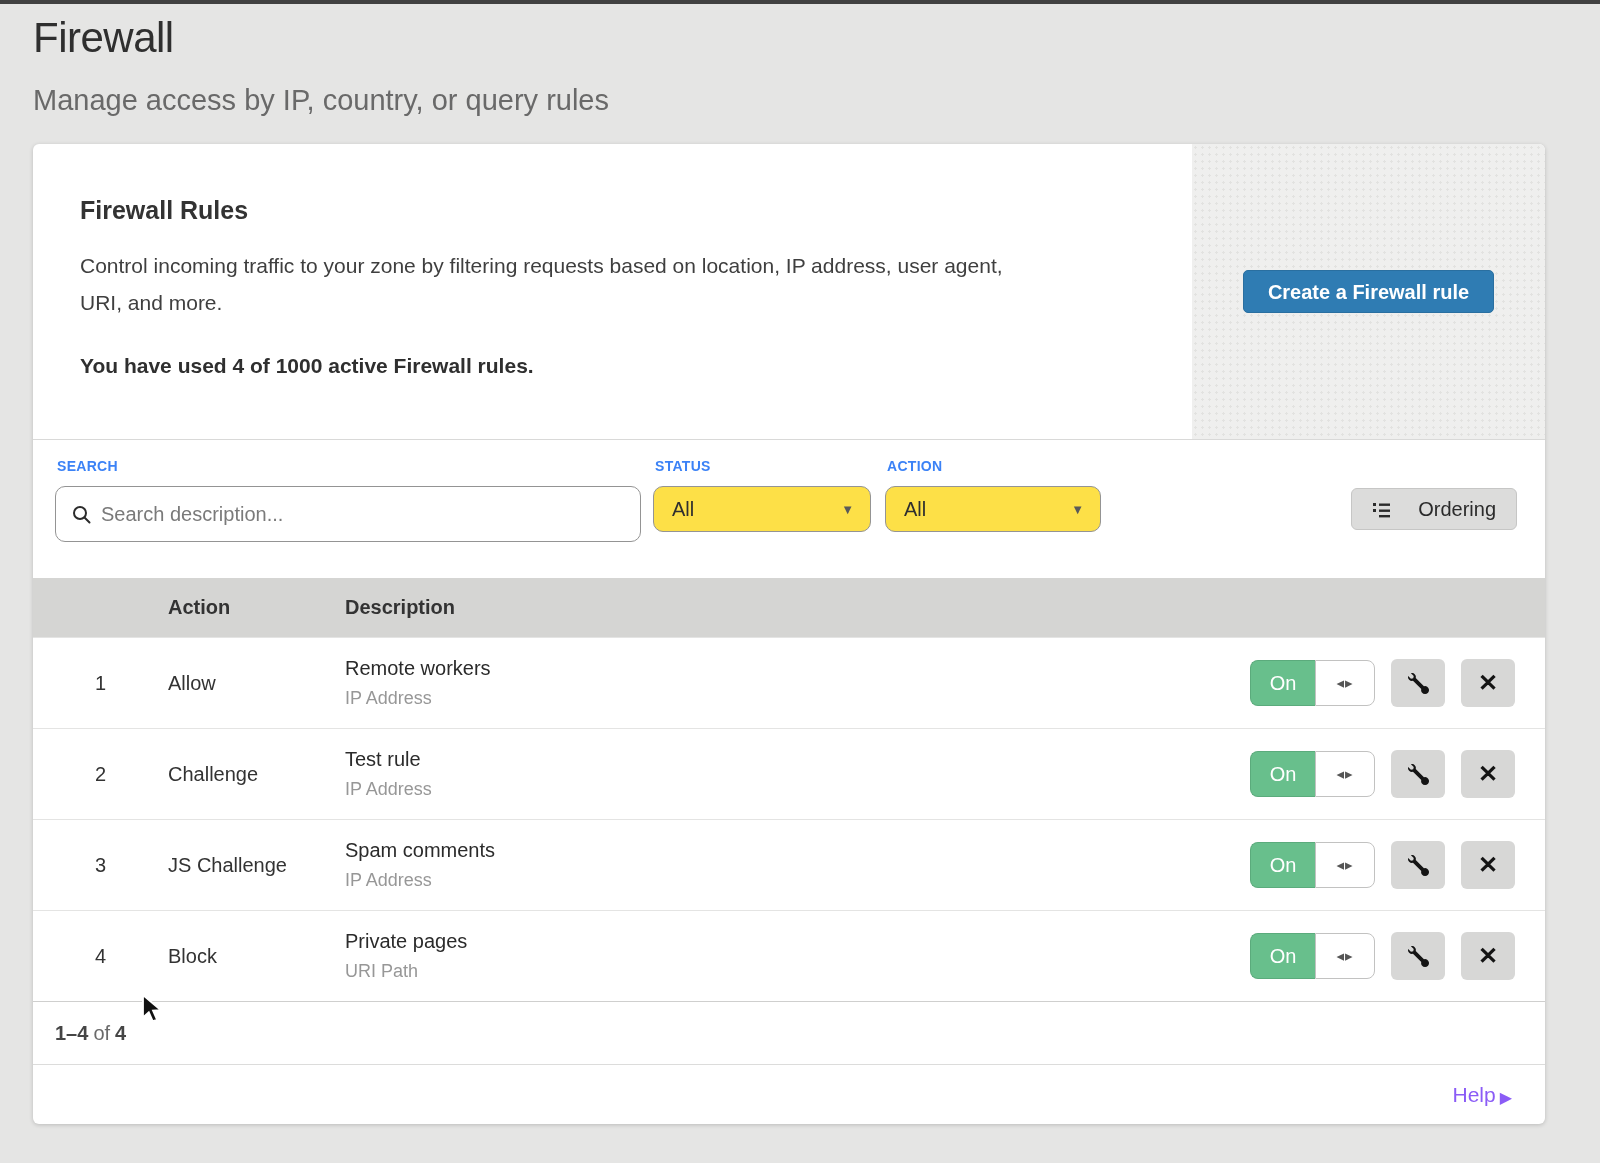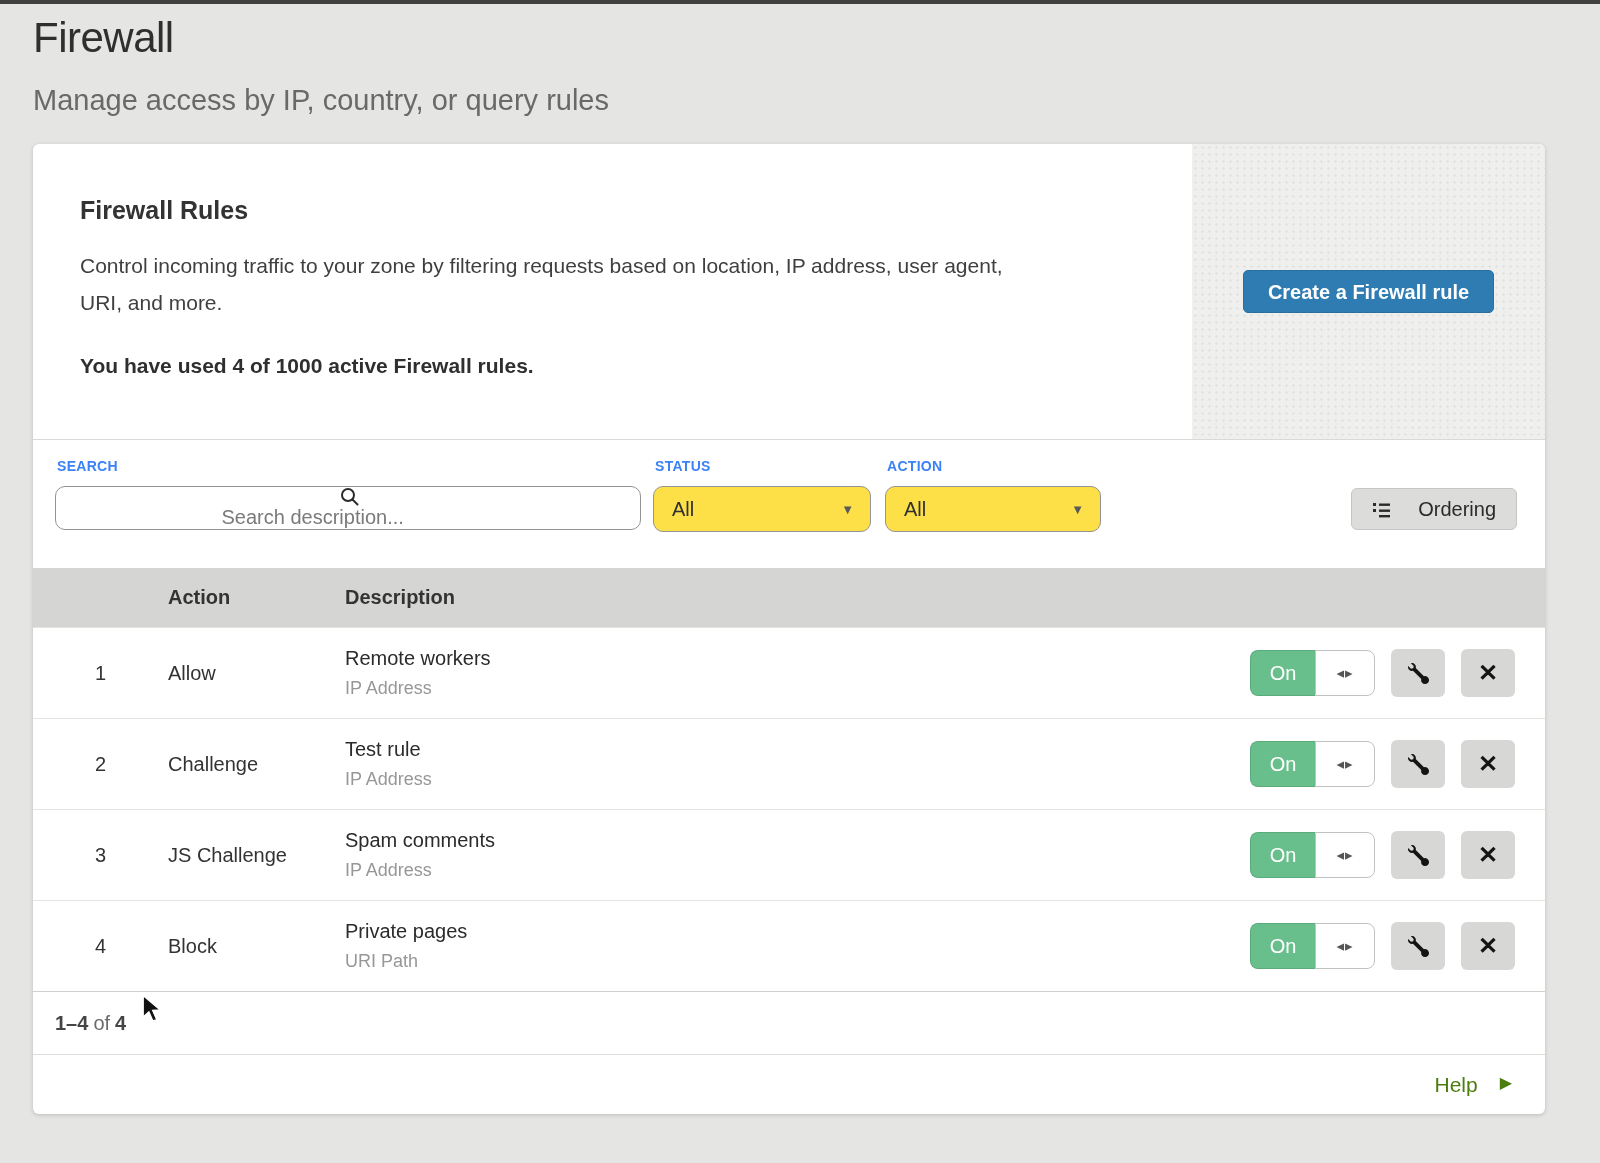--- a/index.html
+++ b/index.html
@@ -51,25 +51,25 @@
   }
 
   
   .filters { position:relative; display:flex; padding:18px 28px 36px 22px; }
   .filter-group { display:flex; flex-direction:column; }
   .filter-label {
     font-size:14px; font-weight:700; color:#3b82f6;
     letter-spacing:.3px; margin:0 0 12px 2px;
   }
   .search-box {
-    width:586px; height:44px;
+    width:586px; height:56px;
     border:1px solid #949494; border-radius:10px;
     background:#fff;
     display:flex; align-items:center;
-    padding:0 14px 0 16px; margin-right:12px;flex-direction:column;
+    padding:0 14px 0 16px; margin-right:12px;
   }
   .search-box input {
     border:none; outline:none; flex:1;
     font-family:"Liberation Sans", sans-serif;
     font-size:20px; color:#333; margin-left:10px; background:transparent;
   }
   .search-box input::placeholder { color:#7a7a7a; }
   .select {
     height:46px; border:1px solid #949494; border-radius:10px;
     background:#fde047; display:flex; align-items:center;
@@ -134,22 +134,22 @@
     font-size:20px; color:#6a6a6a;
   }
   .pagination-row .b { font-weight:700; color:#454545; }
   .pagination-row span { margin-right:5px; }
   .help-row {
     height:60px; border-top:1px solid #dcdcdb;
     display:flex; align-items:center; justify-content:flex-end;
     padding-right:33px;
   }
   .help-link {
-    color:#4d7c0f; font-size:21px; font-weight:500;
-    display:flex; align-items:flex-start; gap:22px;
+    color:#8b5cf6; font-size:21px; font-weight:500;
+    display:flex; align-items:flex-end; gap:4px;
     text-decoration:none; cursor:pointer;
   }
   .help-link .tri { font-size:16px; }
 
   .mouse-cursor { position:absolute; left:141px; top:995px; z-index:50; pointer-events:none; }
 </style>
 </head>
 <body>
 
 <div class="top-edge"></div>

